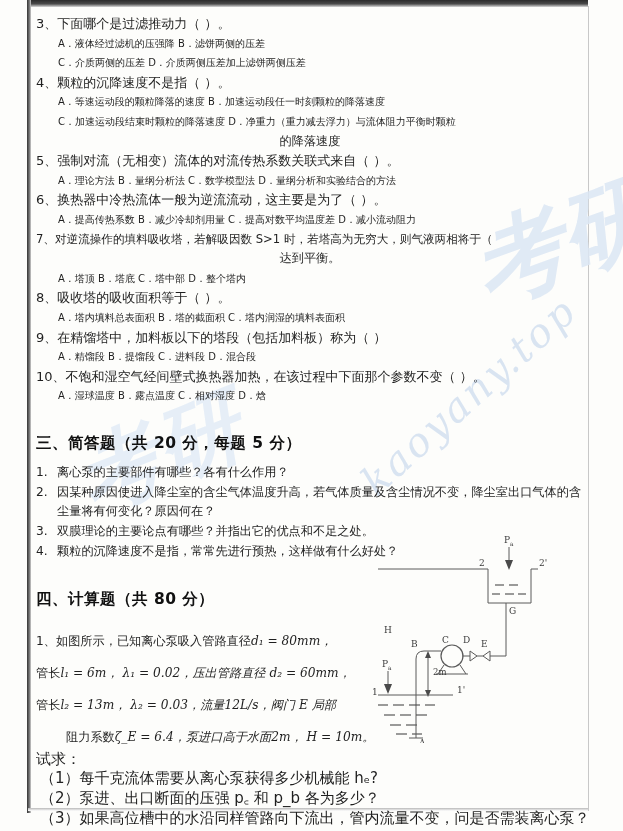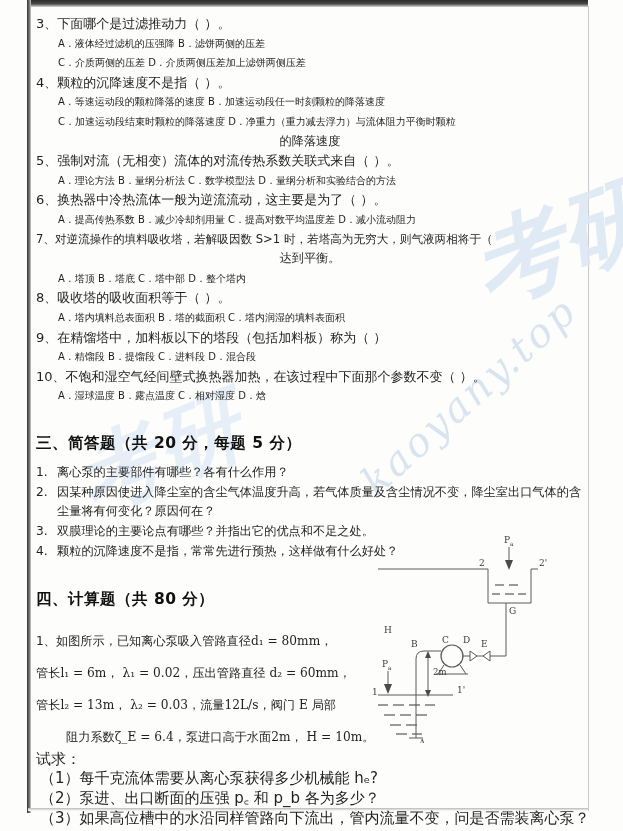--- a/index.html
+++ b/index.html
@@ -147,20 +147,21 @@
   .calc-line {
     font-size: 12.2px;
     line-height: 19px;
     margin-bottom: 13px;
     white-space: nowrap;
     color: #1f1f1f;
   }
   .calc-line.tight { margin-bottom: 3px; padding-left: 30px; }
   .mth {
     font-family: "DejaVu Serif", serif;
+    font-style: italic;
     text-align: right;
   }
 
   .ask-line {
     font-size: 15px;
     line-height: 19.6px;
     white-space: nowrap;
     color: #1f1f1f;
   }
   .ask-line.indent { padding-left: 4px; }

